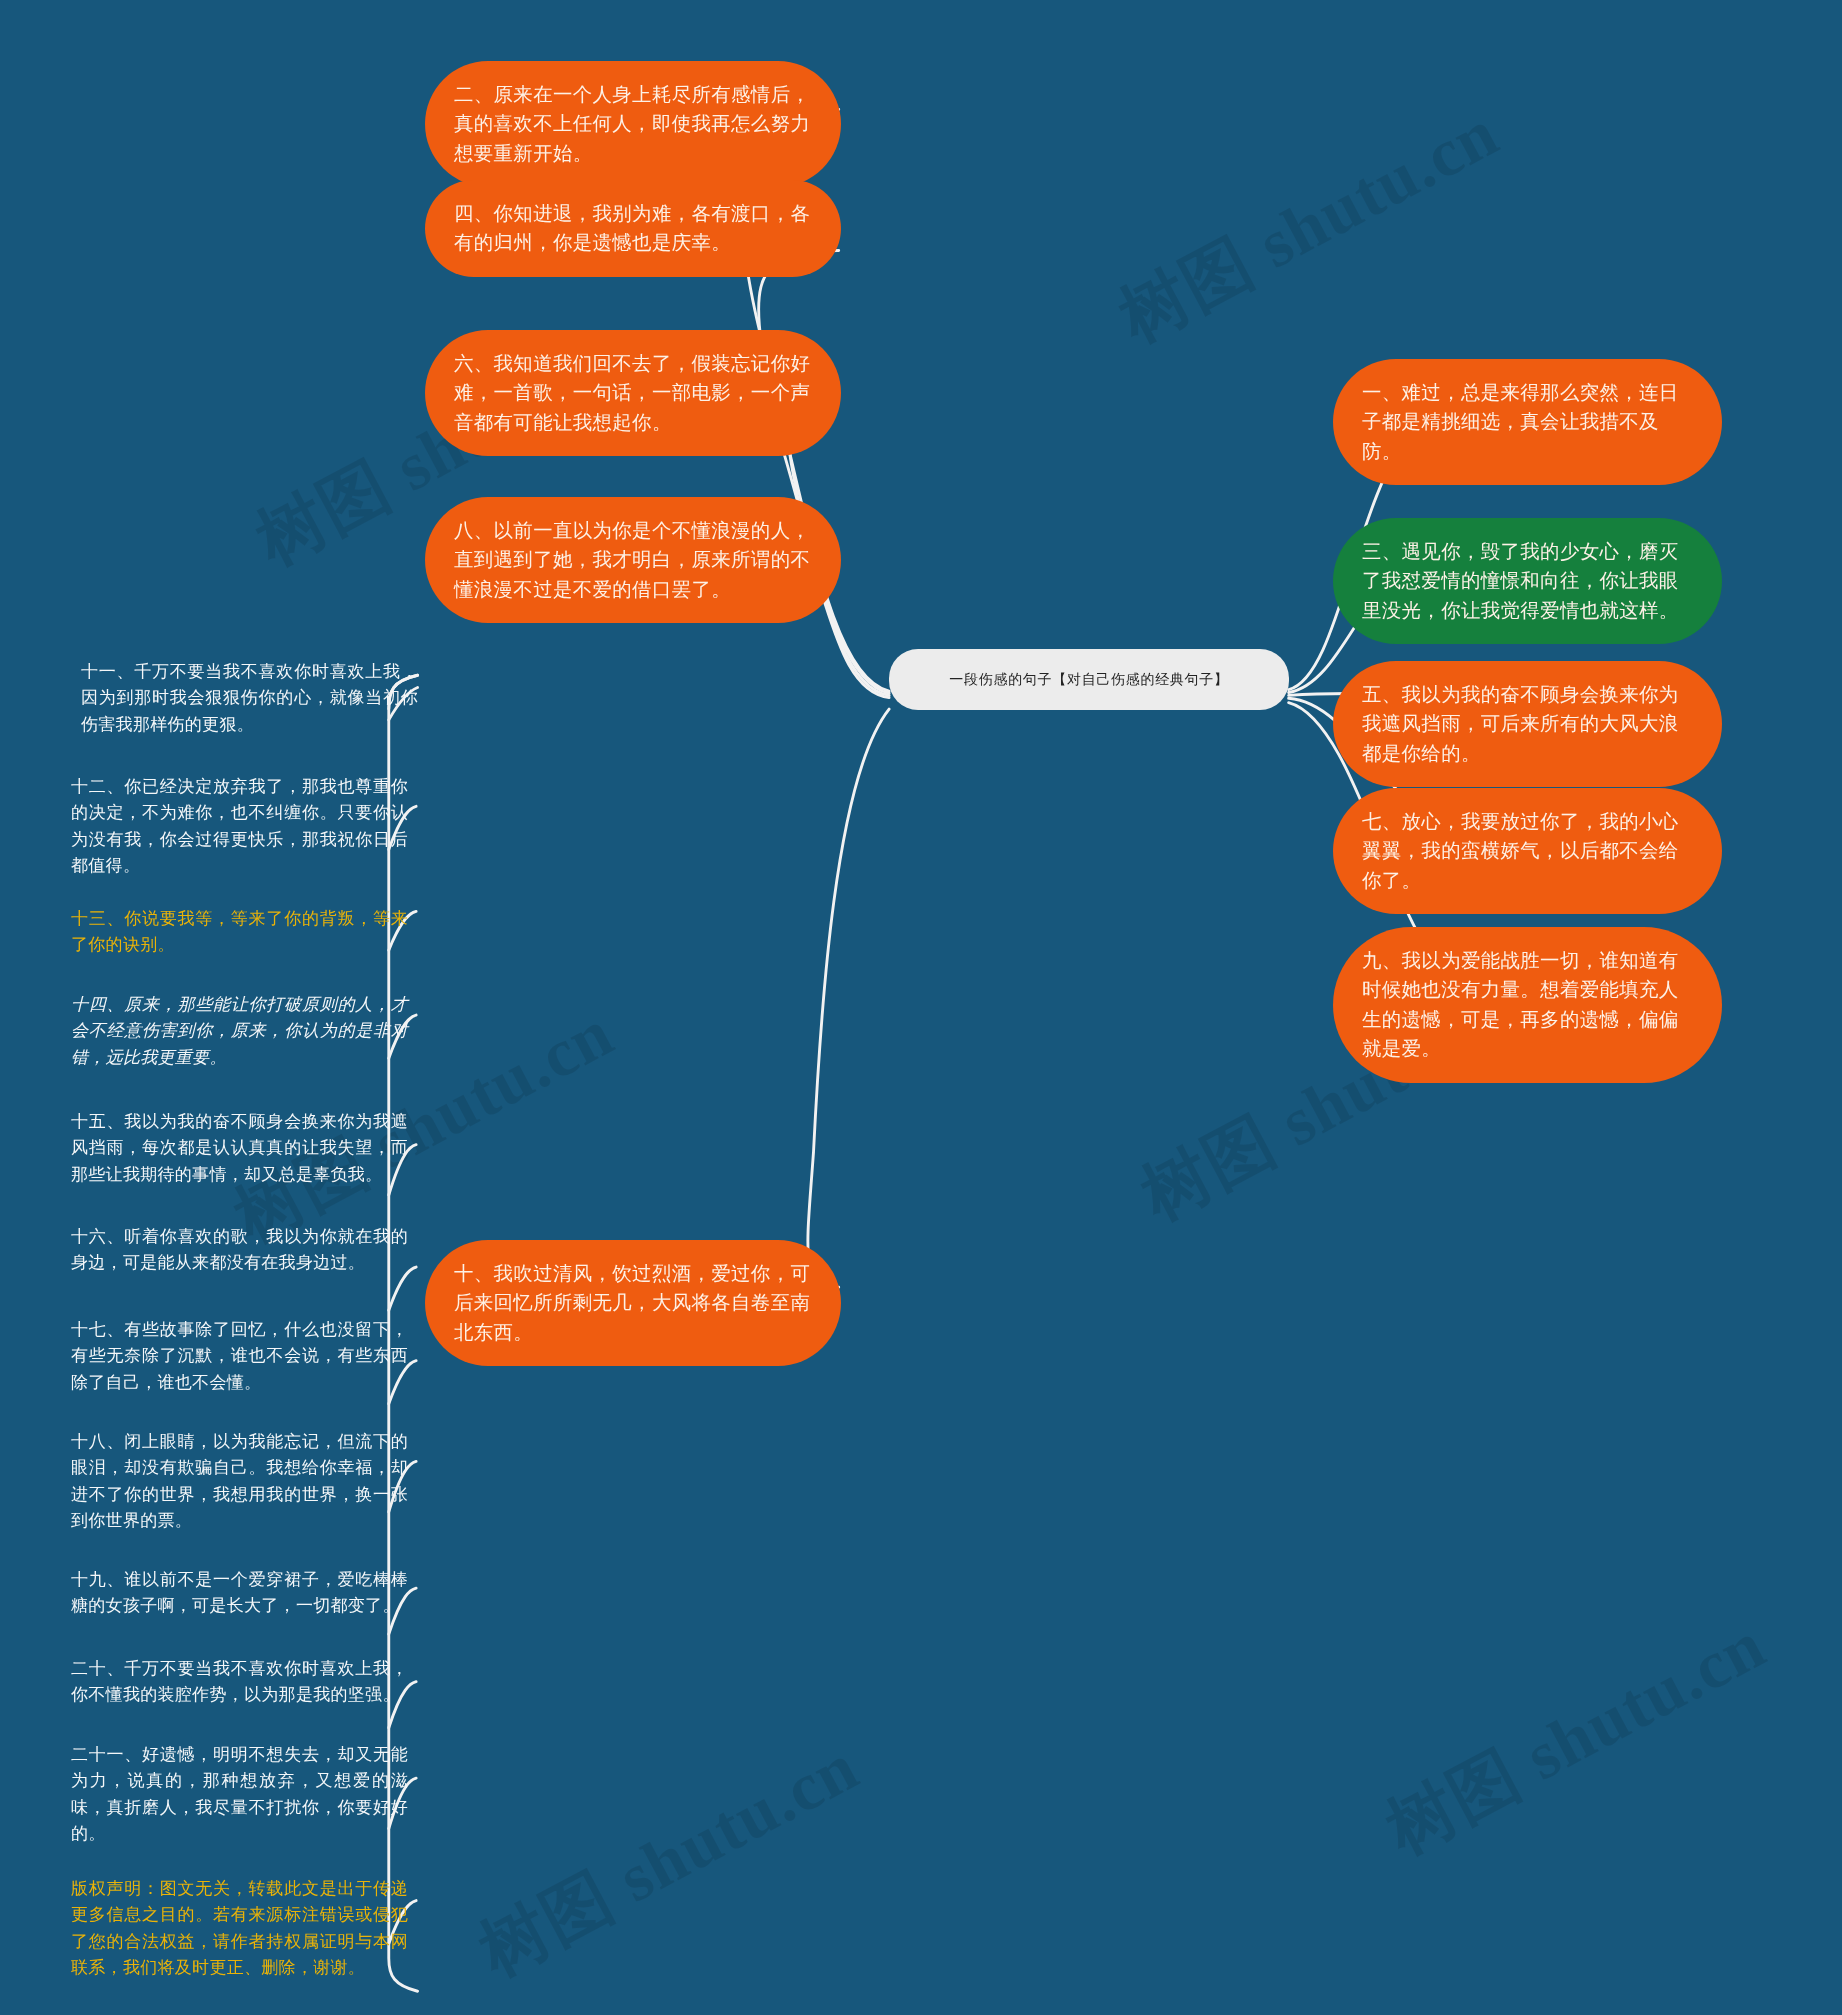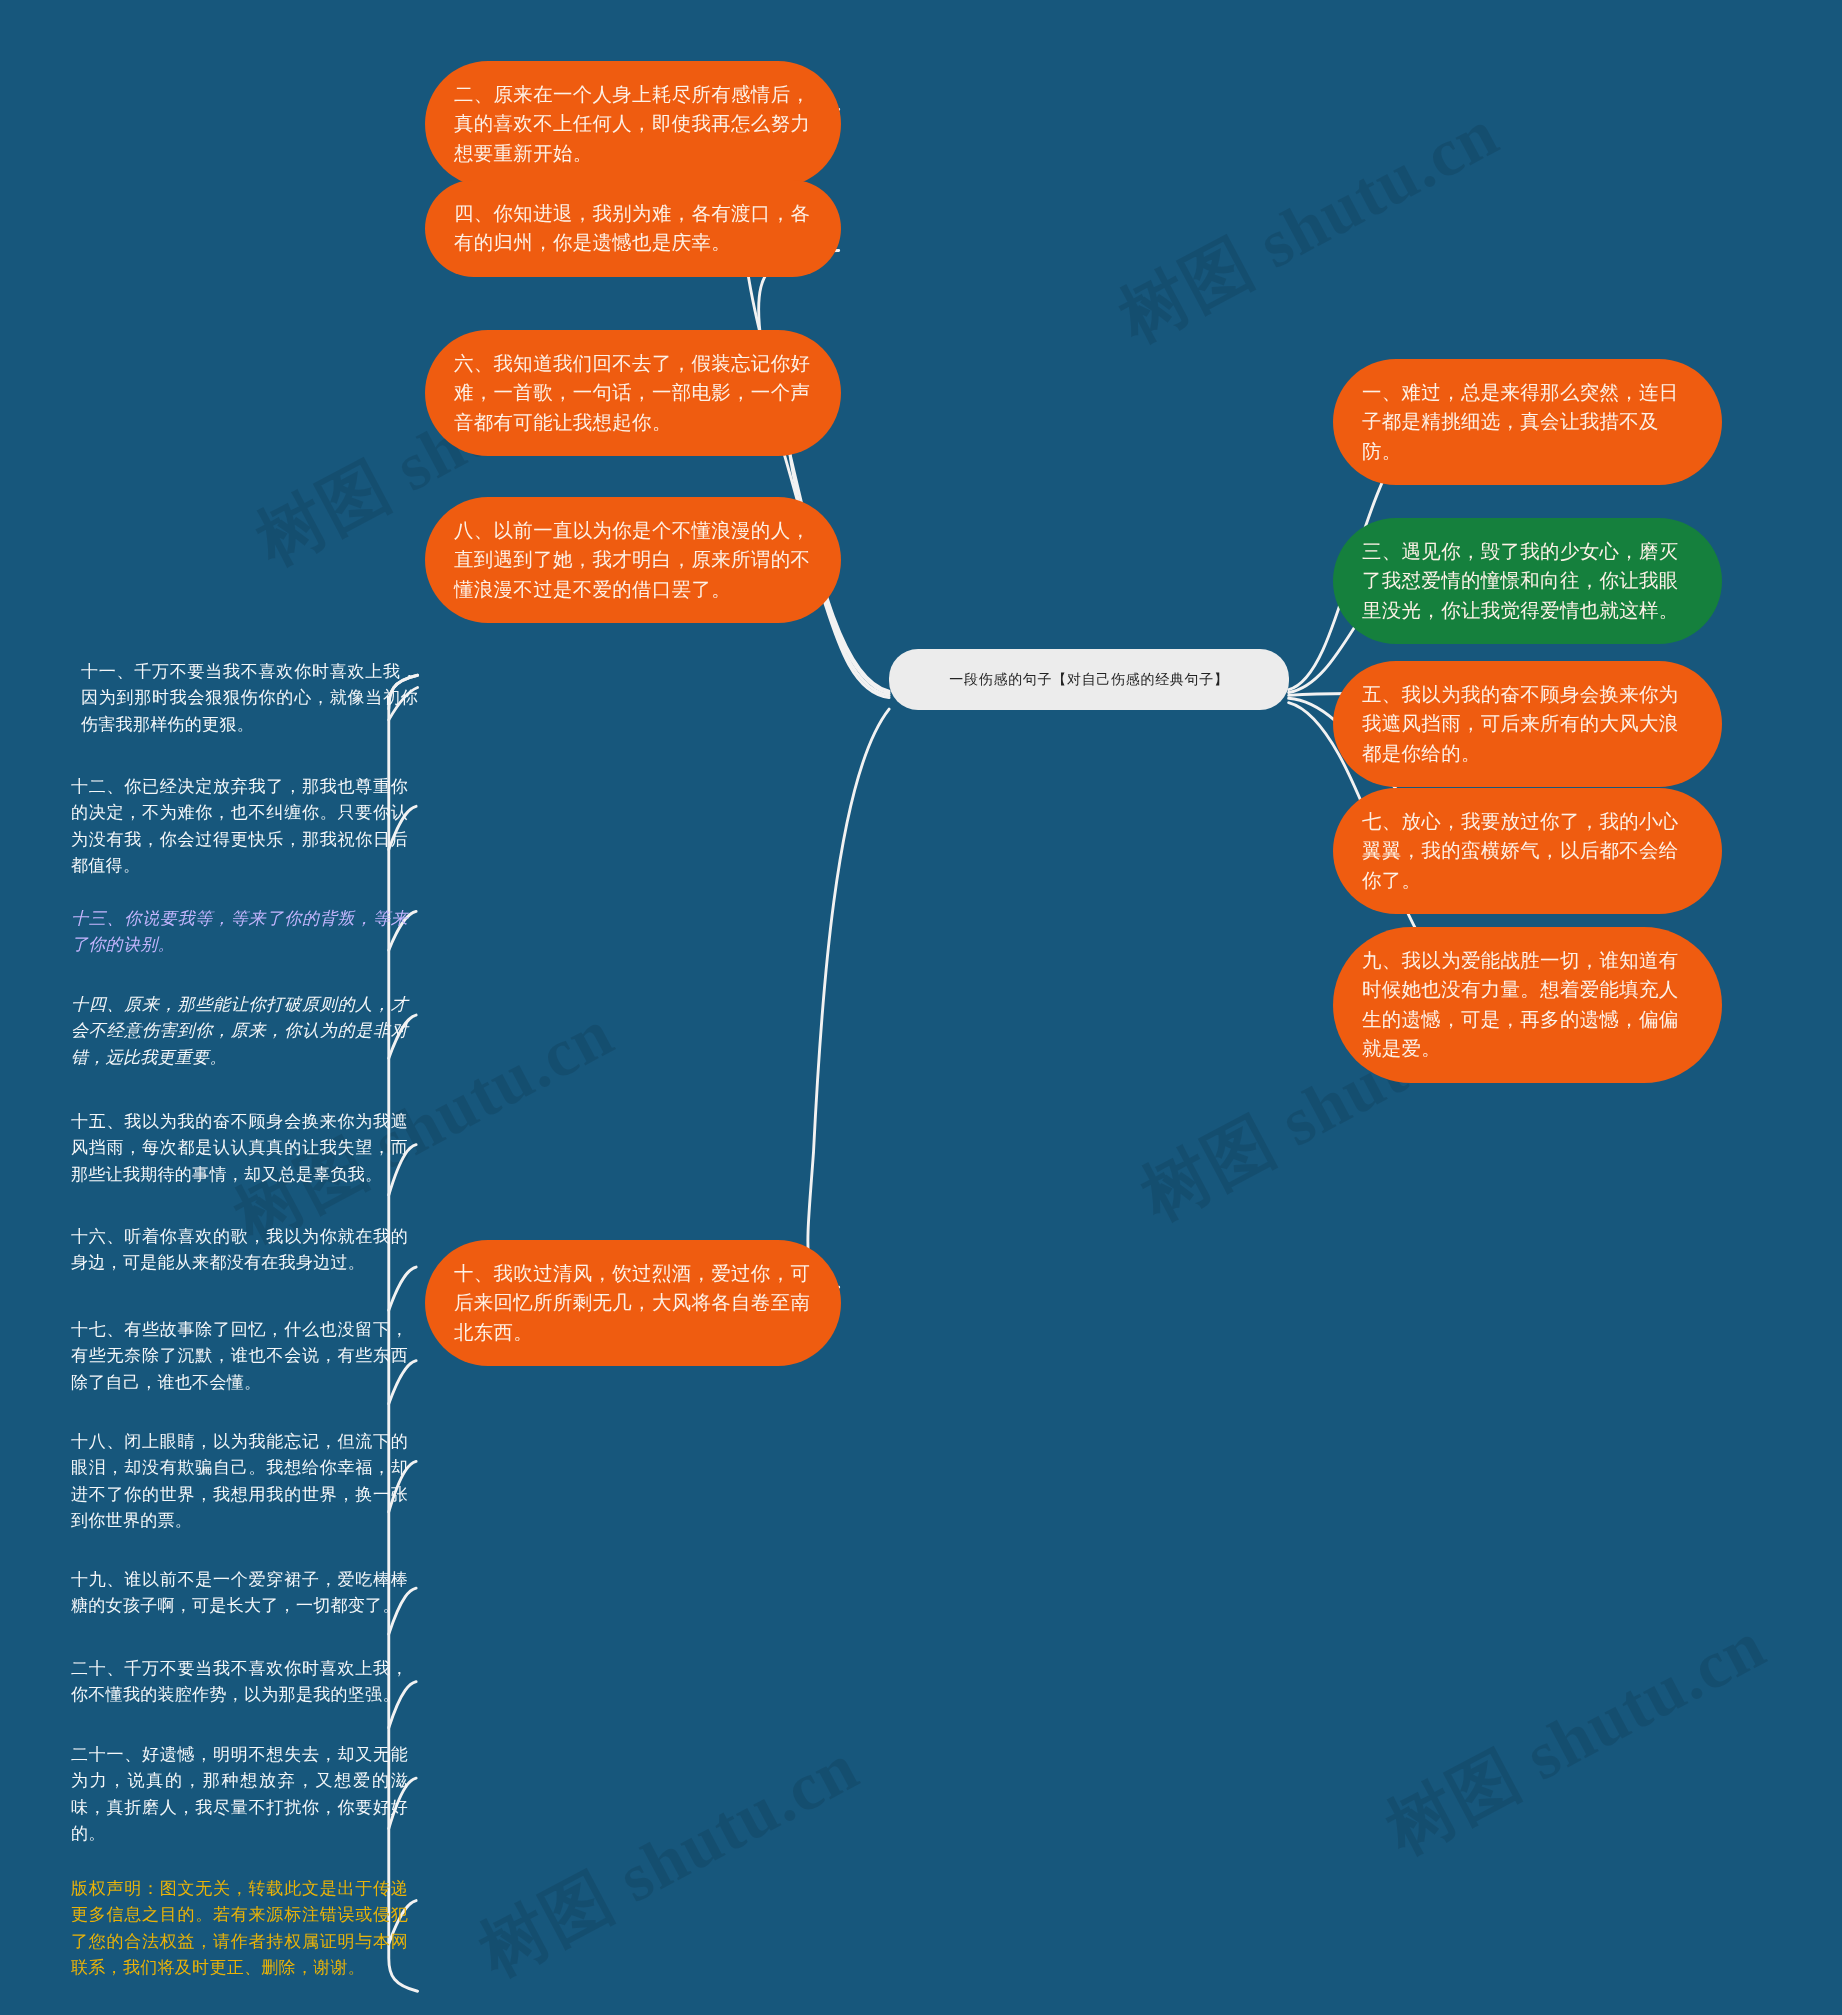--- a/index.html
+++ b/index.html
@@ -126,21 +126,21 @@
   <div class="node orange" style="left: 425px; top: 1240px; width: 416px; background: rgb(239, 92, 16); color: rgb(253, 241, 230);">十、我吹过清风，饮过烈酒，爱过你，可后来回忆所所剩无几，大风将各自卷至南北东西。</div>
 
   <div class="node orange" style="left: 1333px; top: 359px; width: 389px; background: rgb(239, 92, 16); color: rgb(253, 241, 230);">一、难过，总是来得那么突然，连日子都是精挑细选，真会让我措不及防。</div>
   <div class="node orange" style="left: 1333px; top: 493px; width: 389px; background: #15803d; color: rgb(253, 241, 230); margin-top: 25px;">三、遇见你，毁了我的少女心，磨灭了我怼爱情的憧憬和向往，你让我眼里没光，你让我觉得爱情也就这样。</div>
   <div class="node orange" style="left: 1333px; top: 661px; width: 389px; background: rgb(239, 92, 16); color: rgb(253, 241, 230);">五、我以为我的奋不顾身会换来你为我遮风挡雨，可后来所有的大风大浪都是你给的。</div>
   <div class="node orange" style="left: 1333px; top: 788px; width: 389px; background: rgb(239, 92, 16); color: rgb(253, 241, 230);">七、放心，我要放过你了，我的小心翼翼，我的蛮横娇气，以后都不会给你了。</div>
   <div class="node orange" style="left: 1333px; top: 927px; width: 389px; background: rgb(239, 92, 16); color: rgb(253, 241, 230);">九、我以为爱能战胜一切，谁知道有时候她也没有力量。想着爱能填充人生的遗憾，可是，再多的遗憾，偏偏就是爱。</div>
 
   <div class="node plain" style="left: 81px; top: 659px; width: 337px; color: rgb(244, 247, 249);">十一、千万不要当我不喜欢你时喜欢上我，因为到那时我会狠狠伤你的心，就像当初你伤害我那样伤的更狠。</div>
   <div class="node plain" style="left: 71px; top: 774px; width: 337px; color: rgb(244, 247, 249);">十二、你已经决定放弃我了，那我也尊重你的决定，不为难你，也不纠缠你。只要你认为没有我，你会过得更快乐，那我祝你日后都值得。</div>
-  <div class="node plain" style="left: 71px; top: 906px; width: 337px; color: #c4b5fd; font-style: italic;">十三、你说要我等，等来了你的背叛，等来了你的诀别。</div>
+  <div class="node plain" style="left: 71px; top: 906px; width: 337px; color: #eab308;">十三、你说要我等，等来了你的背叛，等来了你的诀别。</div>
   <div class="node plain" style="left: 71px; top: 992px; width: 337px; color: rgb(244, 247, 249); font-style: italic;">十四、原来，那些能让你打破原则的人，才会不经意伤害到你，原来，你认为的是非对错，远比我更重要。</div>
   <div class="node plain" style="left: 71px; top: 1109px; width: 337px; color: rgb(244, 247, 249);">十五、我以为我的奋不顾身会换来你为我遮风挡雨，每次都是认认真真的让我失望，而那些让我期待的事情，却又总是辜负我。</div>
   <div class="node plain" style="left: 71px; top: 1224px; width: 337px; color: rgb(244, 247, 249);">十六、听着你喜欢的歌，我以为你就在我的身边，可是能从来都没有在我身边过。</div>
   <div class="node plain" style="left: 71px; top: 1317px; width: 337px; color: rgb(244, 247, 249);">十七、有些故事除了回忆，什么也没留下，有些无奈除了沉默，谁也不会说，有些东西除了自己，谁也不会懂。</div>
   <div class="node plain" style="left: 71px; top: 1429px; width: 337px; color: rgb(244, 247, 249);">十八、闭上眼睛，以为我能忘记，但流下的眼泪，却没有欺骗自己。我想给你幸福，却进不了你的世界，我想用我的世界，换一张到你世界的票。</div>
   <div class="node plain" style="left: 71px; top: 1567px; width: 337px; color: rgb(244, 247, 249);">十九、谁以前不是一个爱穿裙子，爱吃棒棒糖的女孩子啊，可是长大了，一切都变了。</div>
   <div class="node plain" style="left: 71px; top: 1656px; width: 337px; color: rgb(244, 247, 249);">二十、千万不要当我不喜欢你时喜欢上我，你不懂我的装腔作势，以为那是我的坚强。</div>
   <div class="node plain" style="left: 71px; top: 1742px; width: 337px; color: rgb(244, 247, 249);">二十一、好遗憾，明明不想失去，却又无能为力，说真的，那种想放弃，又想爱的滋味，真折磨人，我尽量不打扰你，你要好好的。</div>
   <div class="node plain" style="left: 71px; top: 1856px; width: 337px; color: #eab308; margin-top: 20px;">版权声明：图文无关，转载此文是出于传递更多信息之目的。若有来源标注错误或侵犯了您的合法权益，请作者持权属证明与本网联系，我们将及时更正、删除，谢谢。</div>
 

